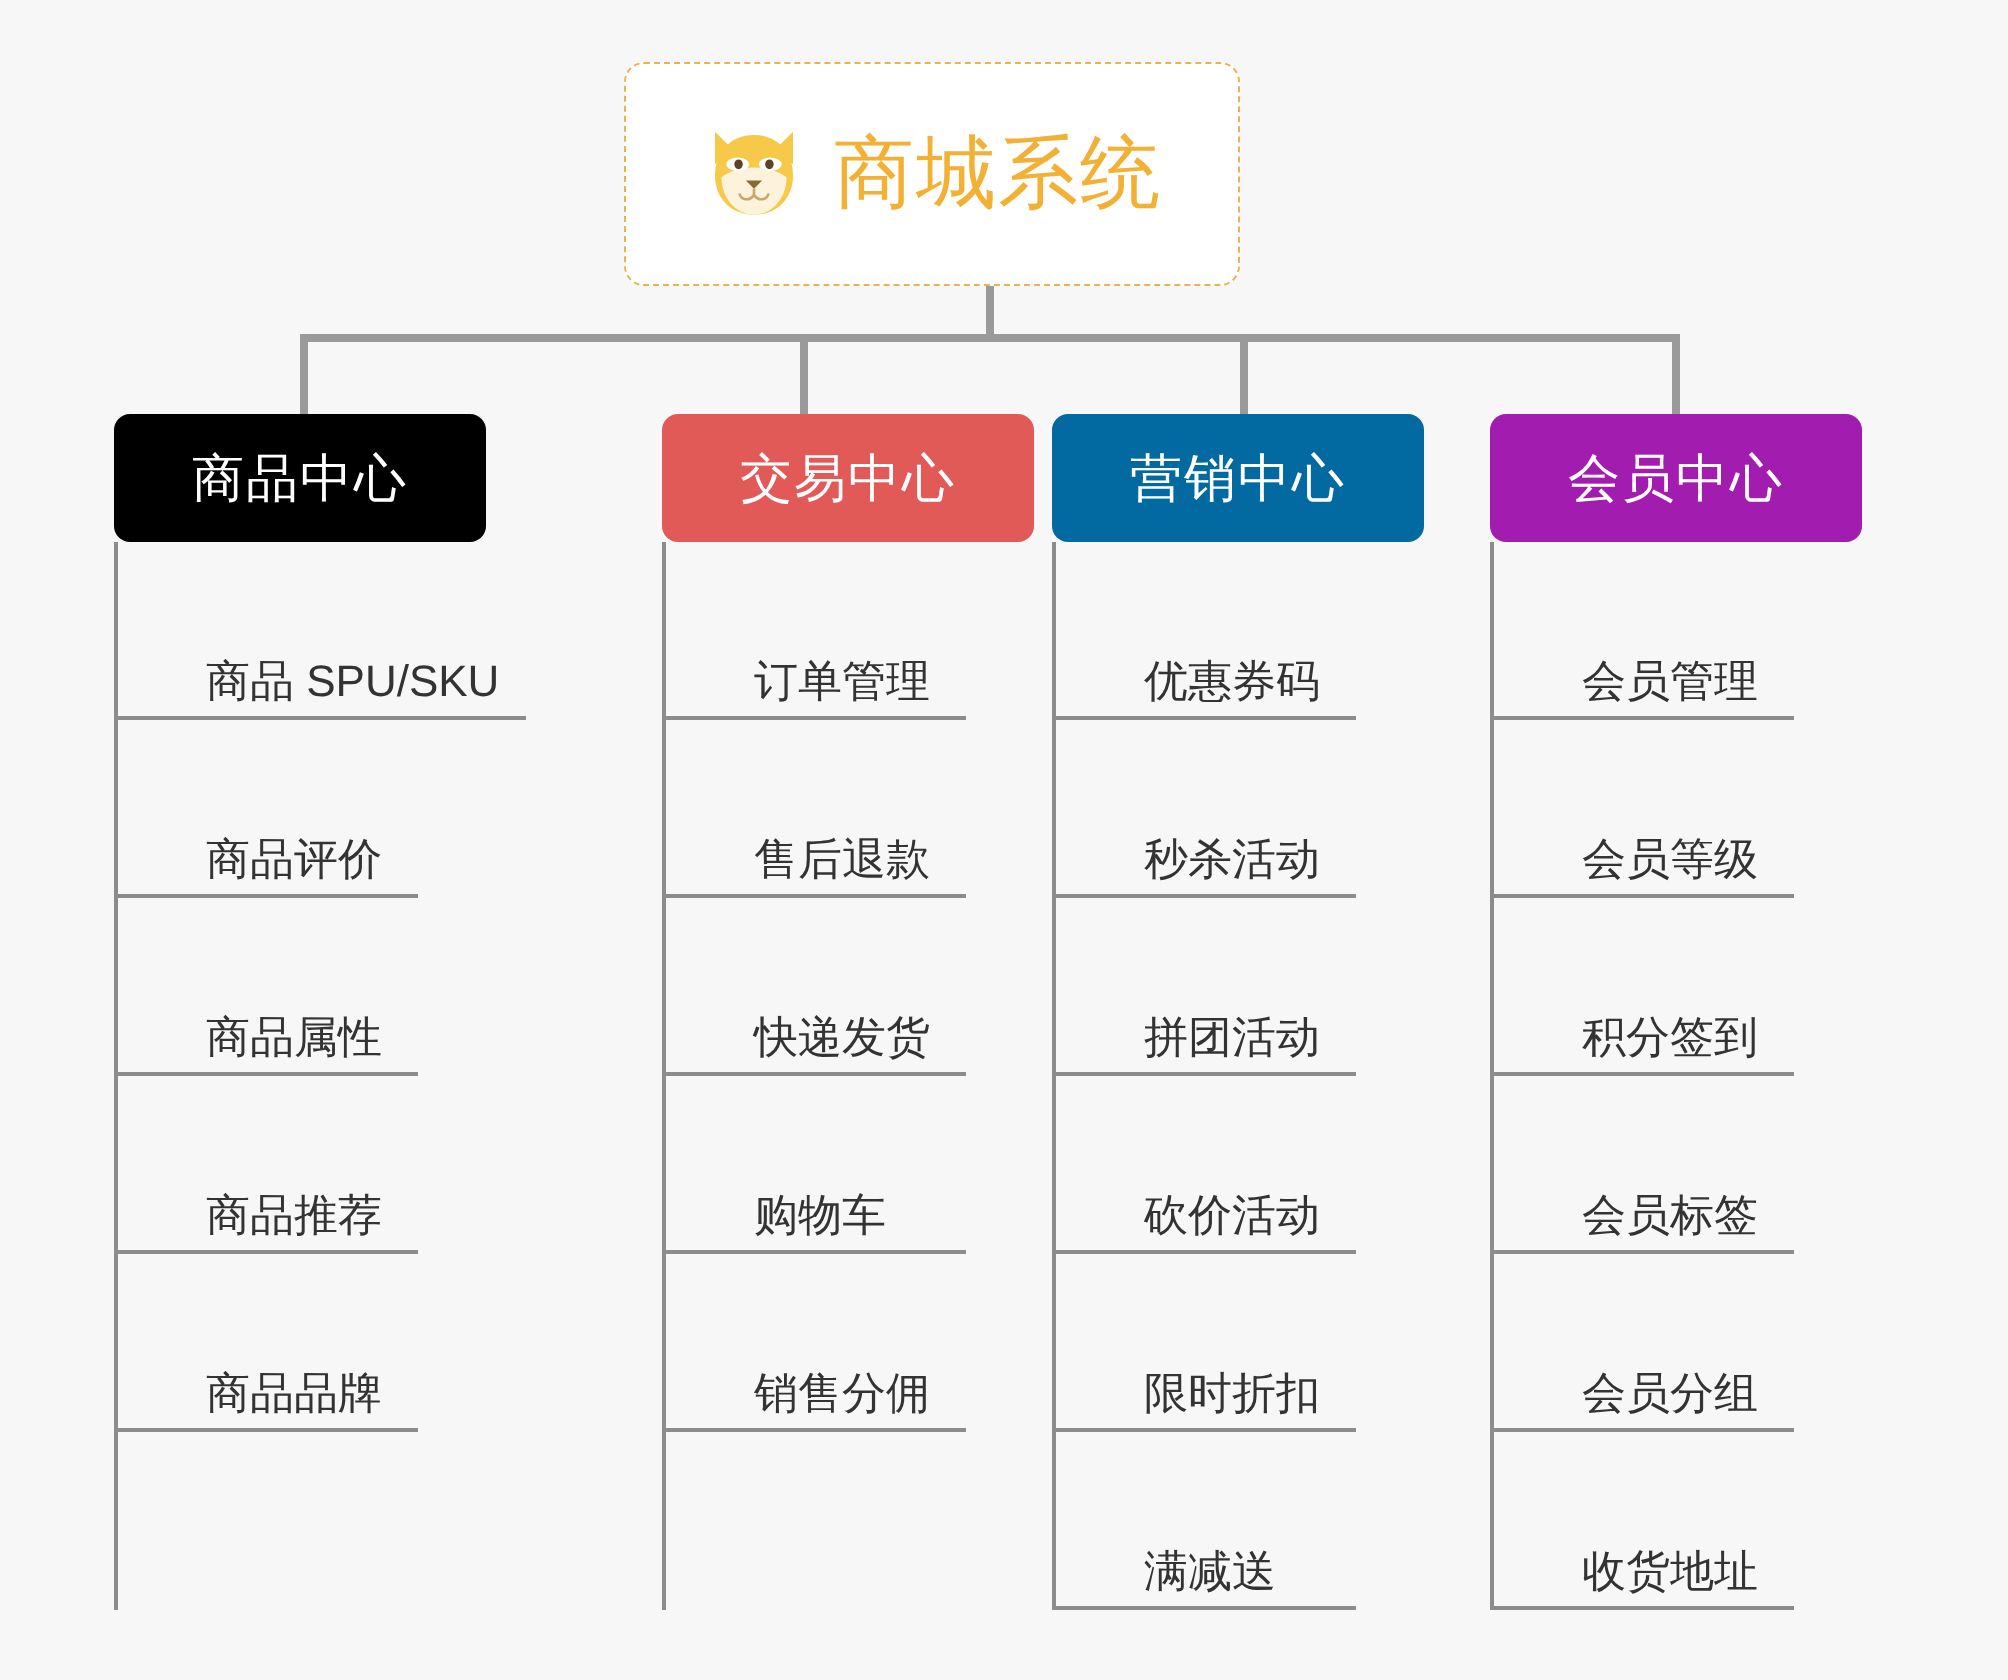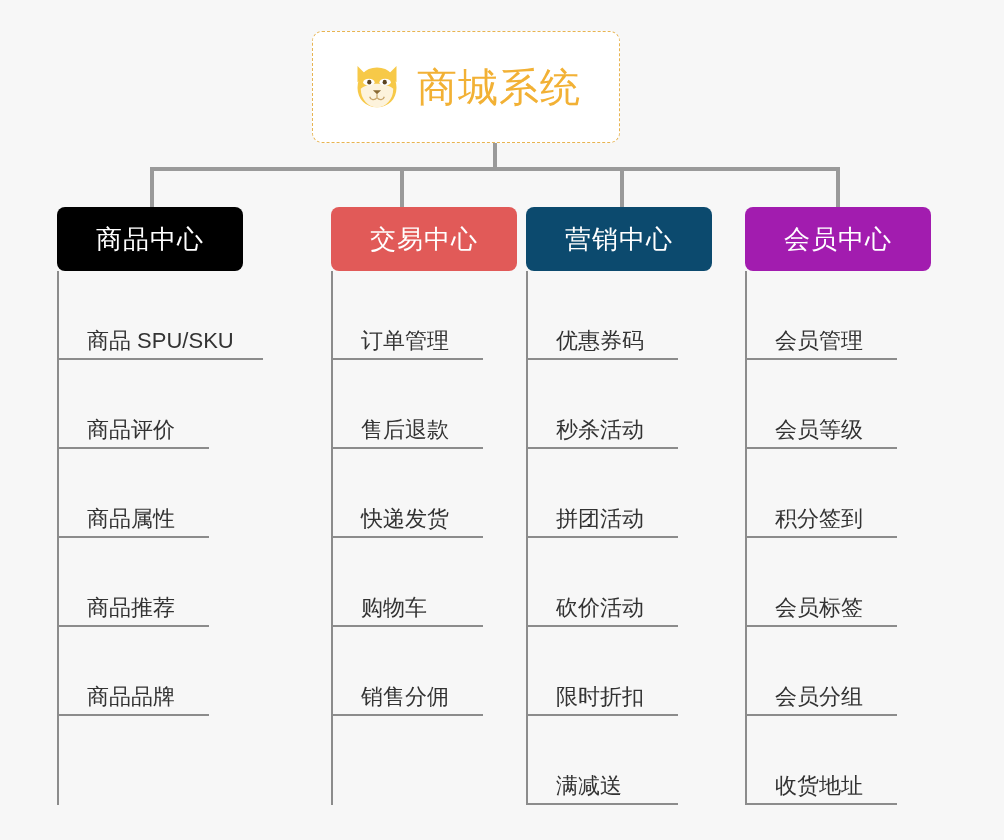--- a/index.html
+++ b/index.html
@@ -106,20 +106,21 @@
     top: 0px;
     width: 2px;
     background: #8c8c8c;
   }
   .leaf {
     position: relative;
     height: 89px;
     box-sizing: border-box;
     display: flex;
     align-items: flex-end;
+    padding-left: 16px;
   }
   .leaf-label {
     position: relative;
     margin-left: 30px;
     margin-bottom: 8px;
     font-size: 22px;
     color: #333333;
     line-height: 1;
     white-space: nowrap;
   }
@@ -217,21 +218,21 @@
         <span class="leaf-underline"></span>
       </div>
       <div class="leaf">
         <span class="leaf-label">销售分佣</span>
         <span class="leaf-underline"></span>
       </div>
     </div>
   </div>
 
   <div class="column" style="left:526px;">
-    <div class="col-header" style="background: #0c4a6e; text-align: center;">
+    <div class="col-header" style="background: #0369a1; text-align: center;">
       <span>营销中心</span>
     </div>
     <div class="leaf-list">
       <div class="leaf-spine" style="height: 534px;"></div>
       <div class="leaf">
         <span class="leaf-label">优惠券码</span>
         <span class="leaf-underline"></span>
       </div>
       <div class="leaf">
         <span class="leaf-label">秒杀活动</span>

